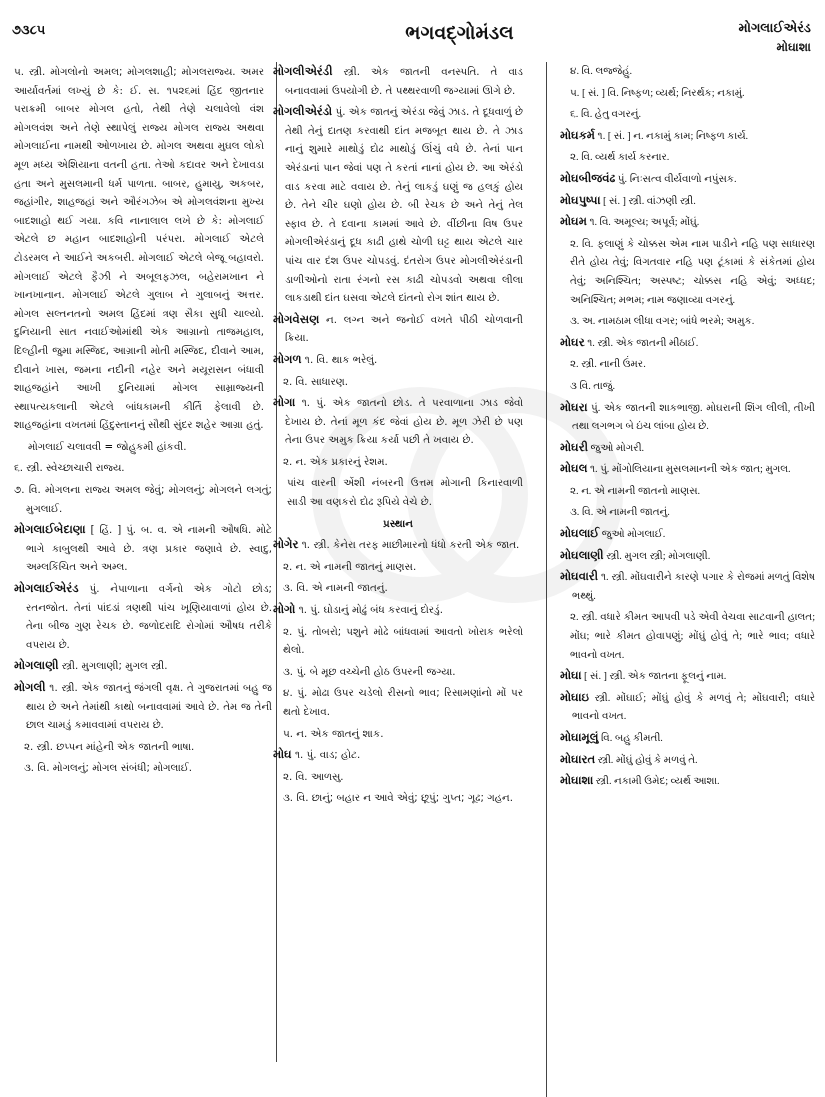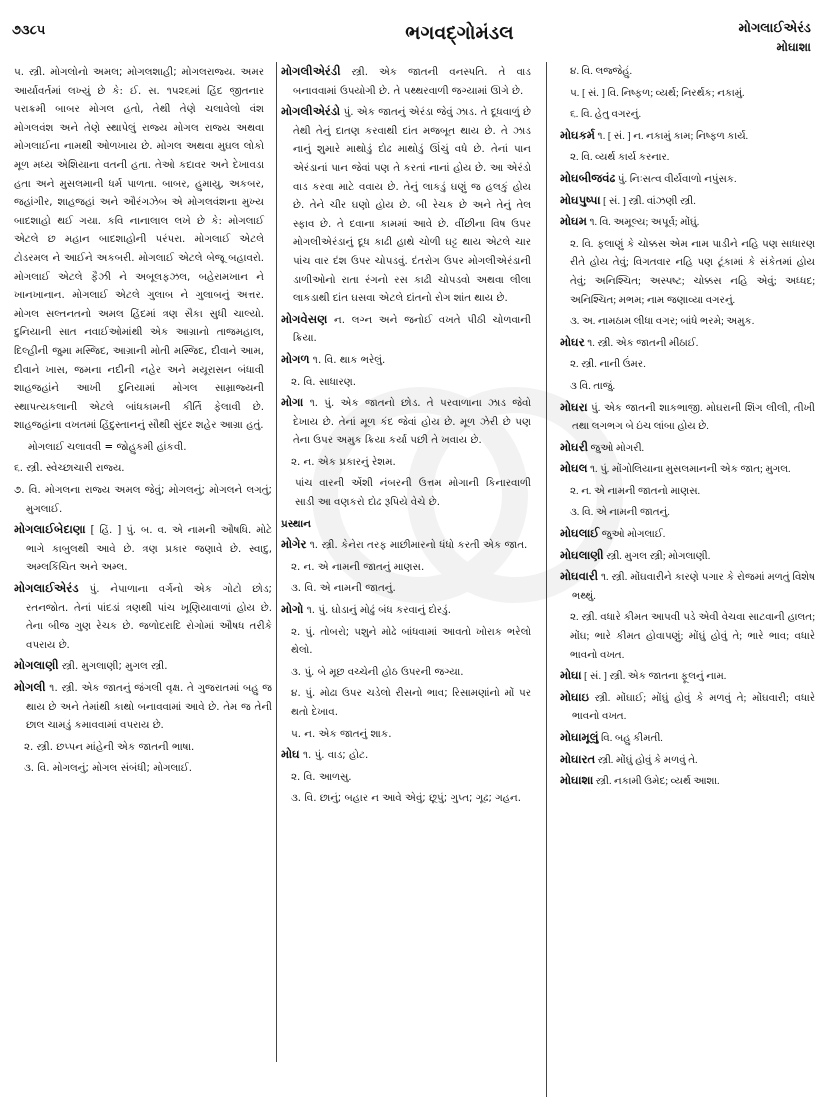--- a/index.html
+++ b/index.html
@@ -15,31 +15,31 @@
   .header { position:absolute; top:0; left:0; width:825px; height:62px; }
   .pg { position:absolute; left:12px; top:22px; font-size:13px; font-weight:bold; }
   .title { position:absolute; left:0; width:825px; top:21px; text-align:center; font-size:19px; font-weight:bold;margin-left:47px; }
   .guide1 { position:absolute; right:14px; top:20px; font-size:13px; font-weight:bold; }
   .guide2 { position:absolute; right:14px; top:40px; font-size:12px; font-weight:bold; }
   .col {
     position:absolute; top:62px; height:1030px; overflow:hidden;
     font-size:10.3px; line-height:18.6px; text-align:justify;
   }
   .c1 { left:14px; width:258px; }
-  .c2 { left:281px; width:250px; }
+  .c2 { left:273px; width:250px; }
   .c3 { left:560px; width:255px;font-family:Liberation Serif, serif; }
   .rule { position:absolute; top:62px; width:1px; background:#444; }
   .r1 { left:276px; height:1000px; }
   .r2 { left:546px; height:1040px; }
   .entry { margin:0 0 3px 0; padding-left:12px; text-indent:-12px; }
   .sub { padding-left:10px; text-indent:0; margin:0 0 3px 0; }
   .cont { margin:0 8px 3px 0; text-indent:0; padding-left:0; }
   .idiom { padding-left:14px; margin:0 0 3px 0; }
   .hw { font-weight:bold; font-size:11.6px; }
-  .src { text-align:left; font-weight:bold; margin:0 0 3px 0; }
+  .src { text-align:center; font-weight:bold; margin:0 0 3px 0; }
 </style>
 </head>
 <body>
 
 <svg class="watermark" viewBox="0 0 330 330">
   <circle cx="120" cy="165" r="95" fill="none" stroke="#777" stroke-width="26"></circle>
   <circle cx="215" cy="165" r="95" fill="none" stroke="#777" stroke-width="26"></circle>
 </svg>
 
 <div class="header">

